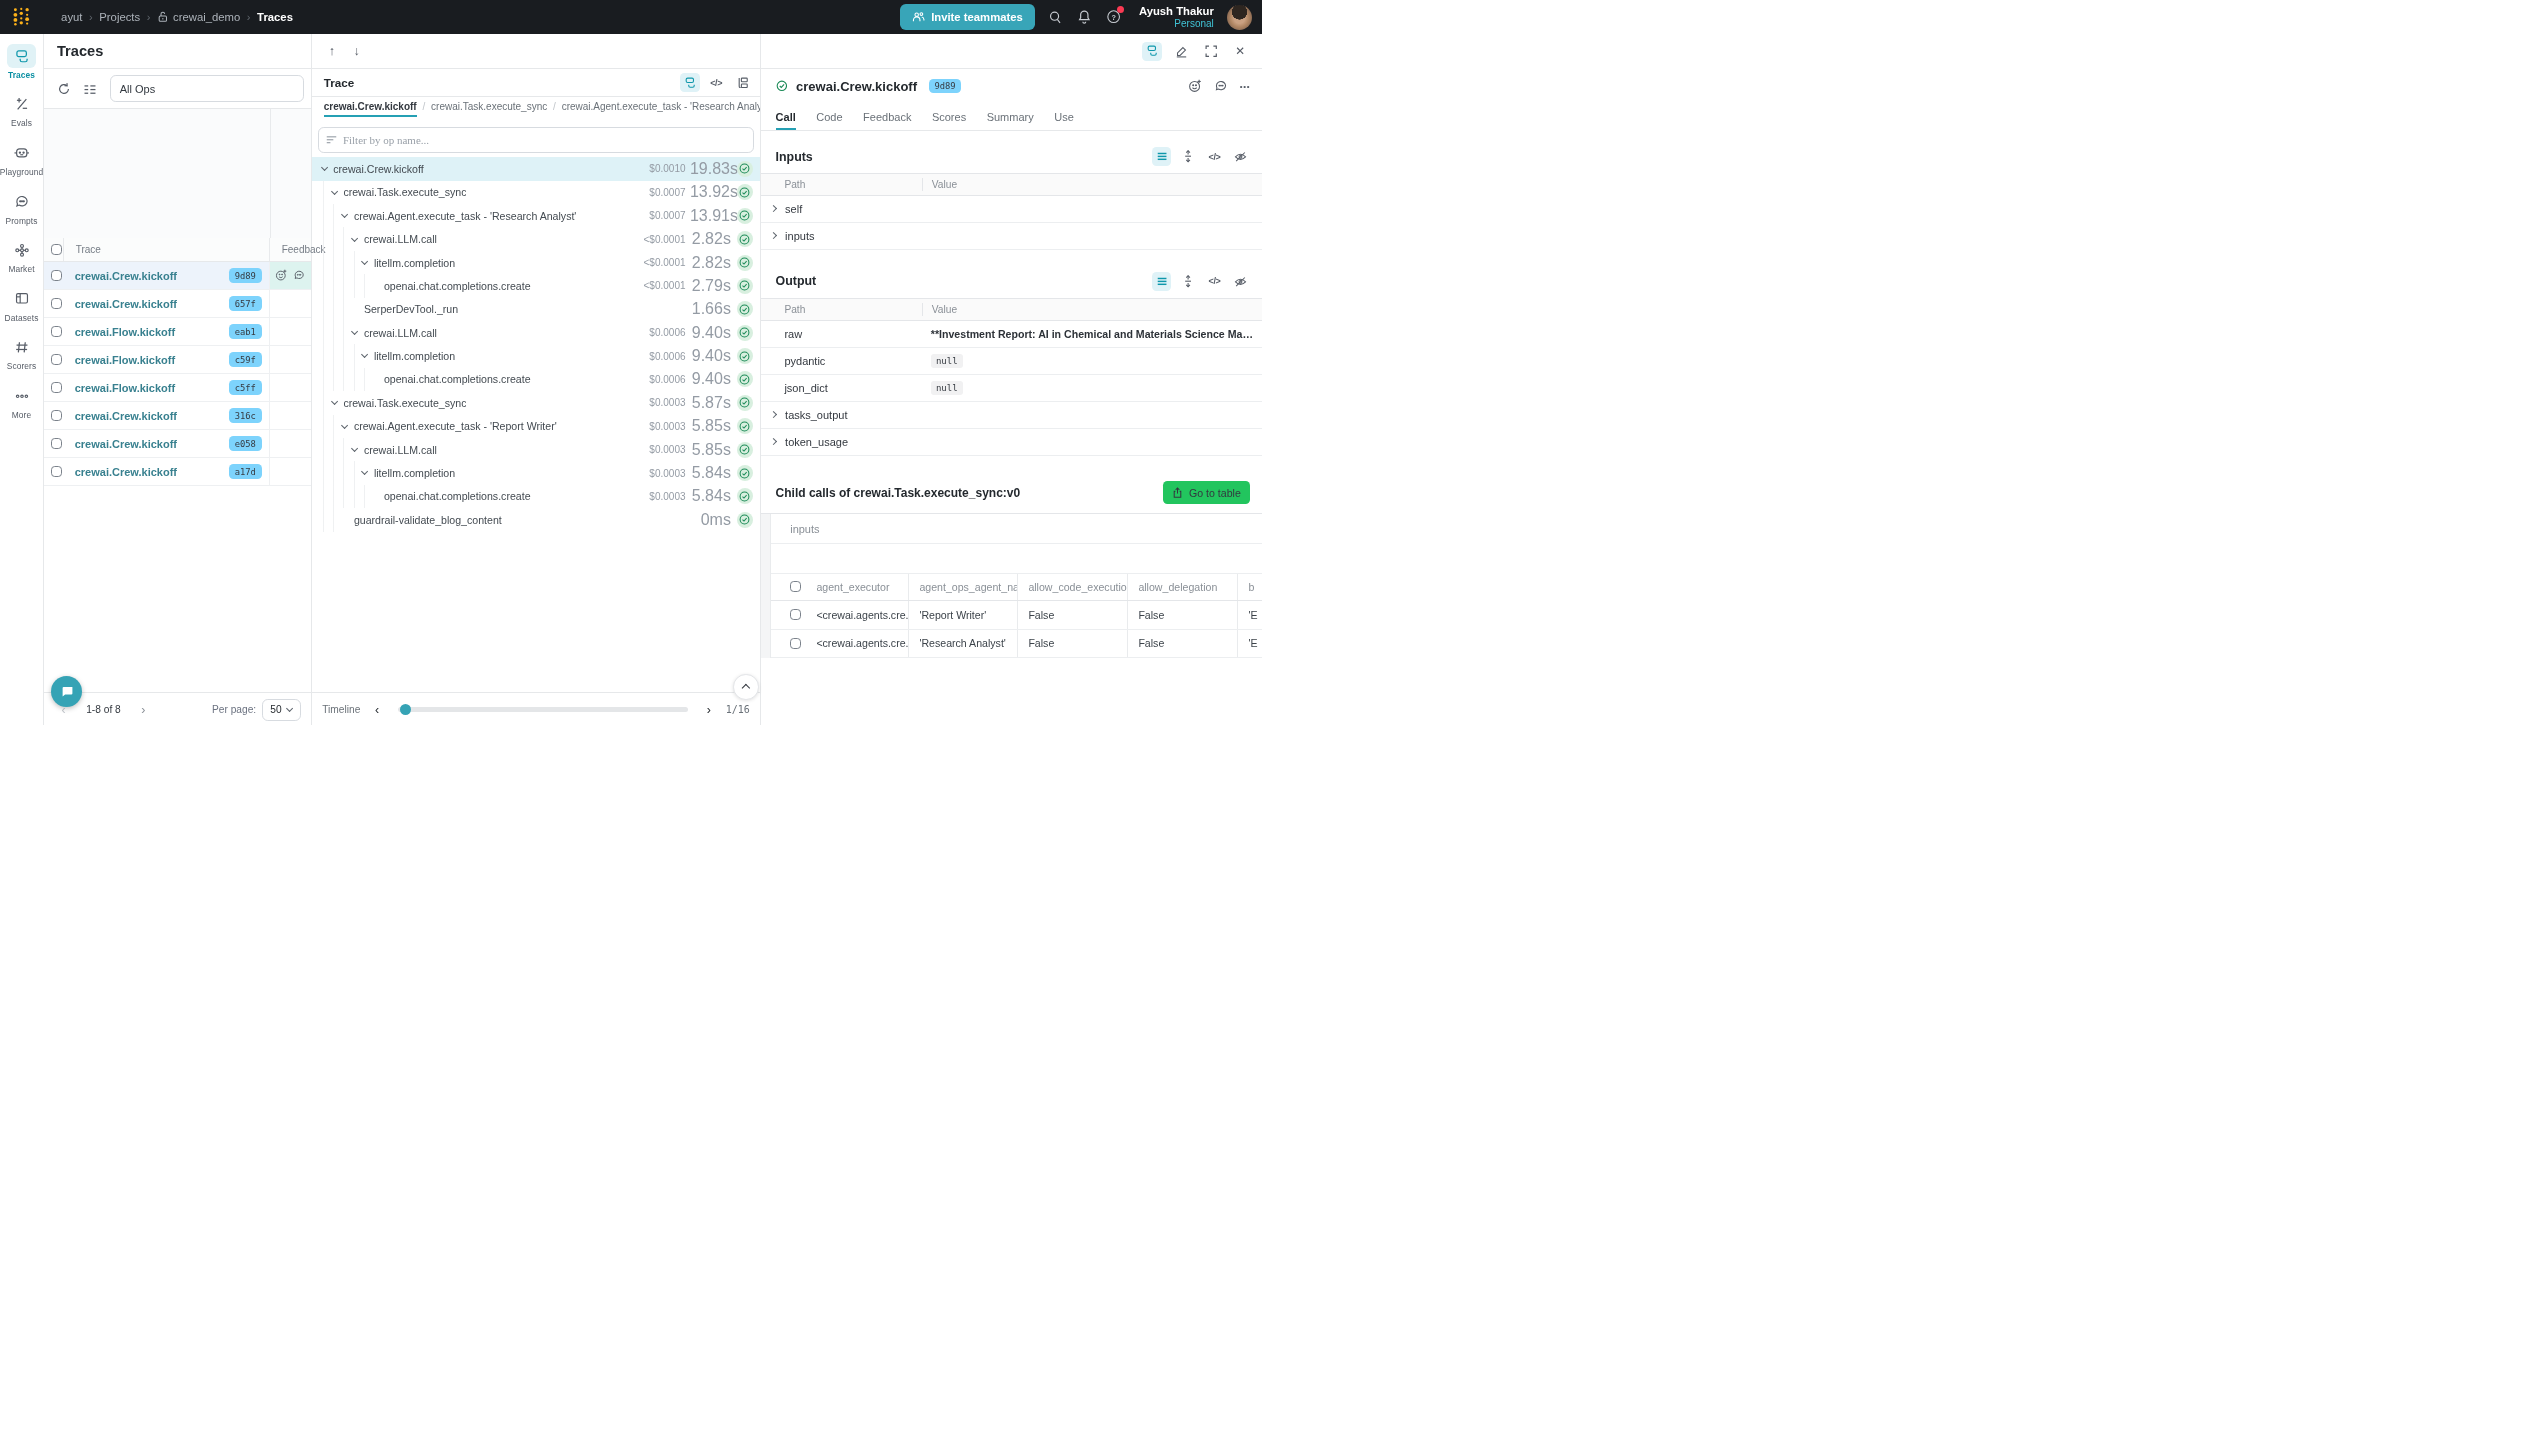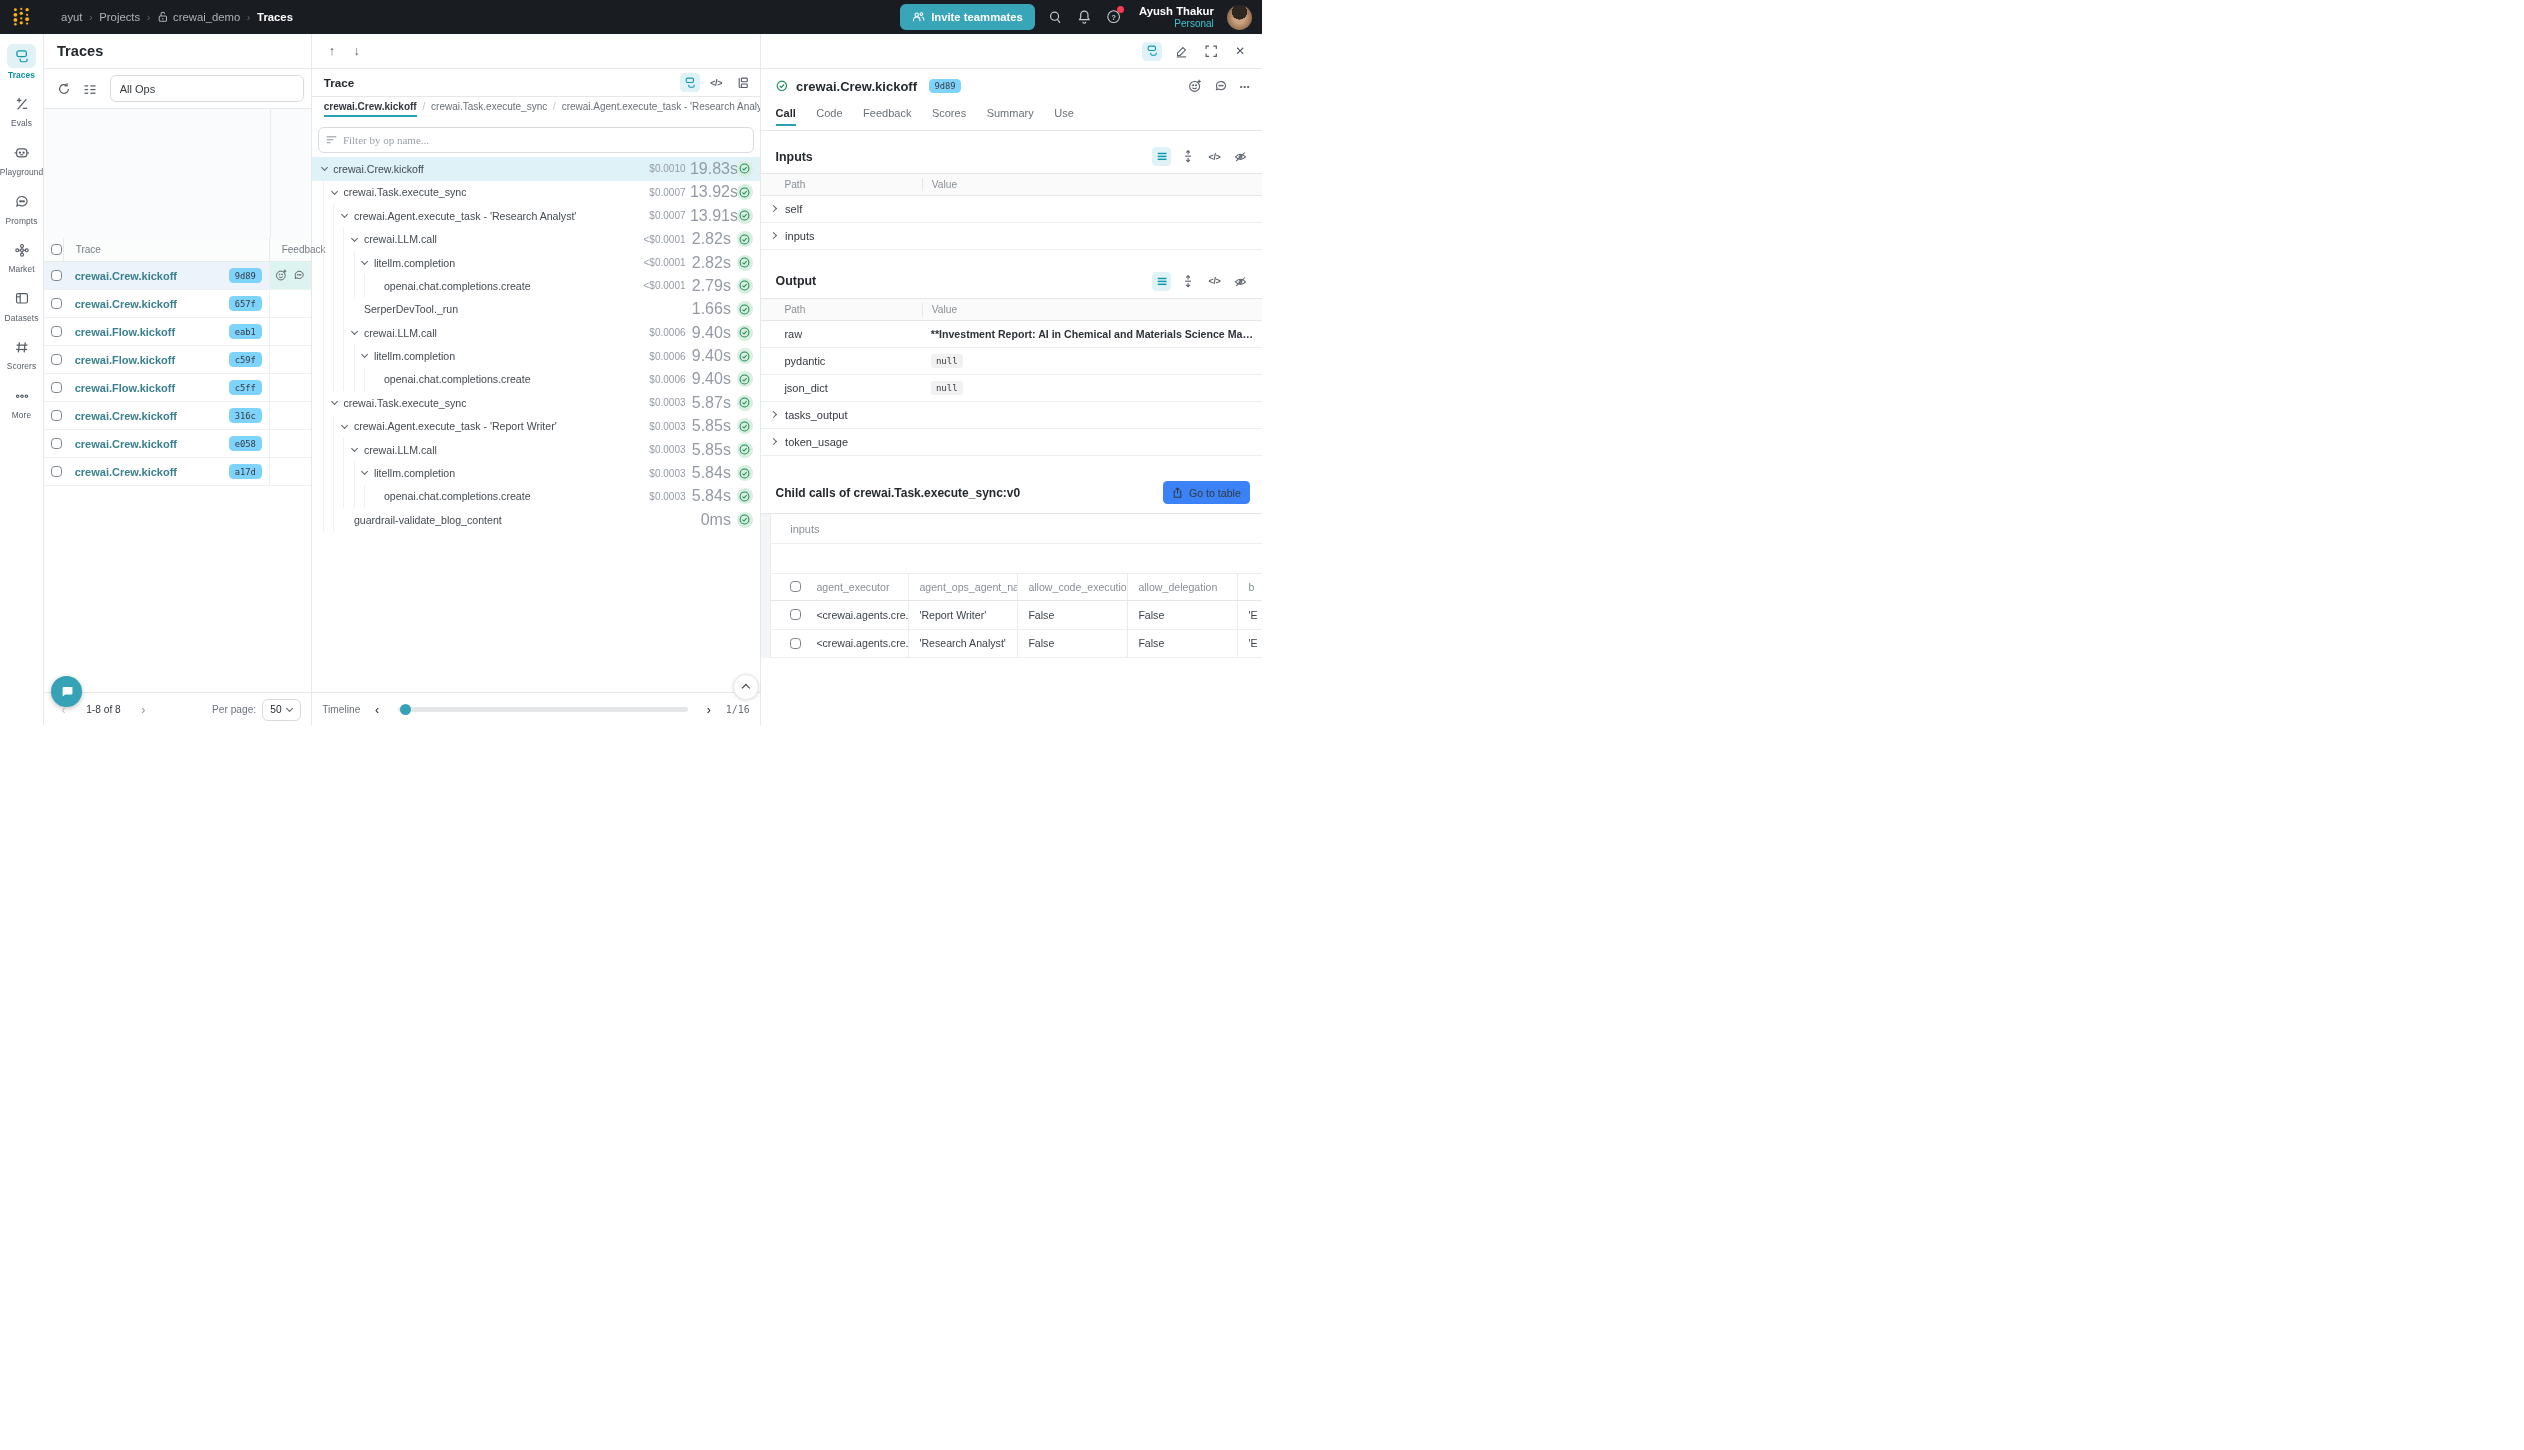--- a/index.html
+++ b/index.html
@@ -113,42 +113,42 @@
   .scrolltop { position:absolute; right:1.5px; bottom:26px; width:25.6px; height:25.6px; border-radius:50%; background:#fff; border:0.7px solid #e3e5e8;
     box-shadow:0 0.7px 3.7px rgba(0,0,0,.12); display:flex; align-items:center; justify-content:center; cursor:pointer; z-index:6; }
   .chevup { width:5.8px; height:5.8px; border-left:1.2px solid #33383f; border-top:1.2px solid #33383f; transform:rotate(45deg) translate(-0.7px,-0.7px); margin-top:2.9px; }
 
   
   .detail-panel { flex:1; display:flex; flex-direction:column; overflow:hidden; }
   .dp-top { justify-content:flex-end; gap:8.8px; padding-right:11.7px; }
   .dp-header { height:34px; display:flex; align-items:center; padding:0 11.7px 0 14.6px; gap:8.8px; }
   .dp-title { font-size:13px; font-weight:700; }
   .dp-hdr-icons { margin-left:auto; display:flex; align-items:center; gap:11.7px; color:#565c66; }
-  .dp-tabs { height:28px; border-bottom:0.7px solid #e6e8ea; display:flex; align-items:center; gap:20.5px; padding:0 14.6px; }
+  .dp-tabs { height:28px; border-bottom:0.7px solid #e6e8ea; display:flex; align-items:flex-end; gap:20.5px; padding:0 14.6px; }
   .tab { font-size:11px; color:#6a7178; padding-bottom:6.6px; cursor:pointer; position:relative; }
   .tab.active { color:#24292e; font-weight:700; }
   .tab.active::after { content:""; position:absolute; left:0; right:0; bottom:0; height:2.2px; background:#25a0b4; }
   .dp-body { flex:1; overflow:hidden; padding:0 0 0 0; }
   .sec-head { display:flex; align-items:center; padding:16px 11.7px 7.3px 14.6px; }
   .sec-title { font-size:12.4px; font-weight:700; }
   .sec-icons { margin-left:auto; display:flex; align-items:center; gap:7.3px; color:#565c66; }
   .sec-icons .sq-ic { width:19px; height:19px; }
   .pvhead { display:grid; grid-template-columns:161px 1fr; height:22.6px; background:#fafafa; border-top:0.7px solid #e4e6e9; border-bottom:0.7px solid #e4e6e9;
     color:#8a9097; font-size:10.2px; align-items:center; }
   .pvhead .v { border-left:0.7px solid #e4e6e9; height:60%; display:flex; align-items:center; padding-left:8.8px; }
   .pvhead .p { padding-left:23.4px; }
   .pvrow { display:grid; grid-template-columns:161px 1fr; min-height:27px; border-bottom:0.7px solid #eceef0; align-items:center; font-size:11px; color:#33383f; }
   .pvrow .pcell { padding-left:23.4px; display:flex; align-items:center; gap:8.8px; }
   .pvrow .pcell.exp { padding-left:10.2px; }
   .chevright { width:5.1px; height:5.1px; border-right:1.1px solid #5d646c; border-bottom:1.1px solid #5d646c; transform:rotate(-45deg); display:inline-block; }
   .vcell { padding-left:8.8px; white-space:nowrap; overflow:hidden; text-overflow:ellipsis; font-size:10.6px; color:#2d3238; padding-right:5.8px; }
   .nullbadge { display:inline-block; background:#f1f1f2; border-radius:2.9px; padding:2.2px 5.1px; font-size:9px; color:#363b42; }
   .child-head { display:flex; align-items:center; padding:25px 11.7px 8.8px 14.6px; }
   .child-title { font-size:12px; font-weight:700; }
-  .gotable { margin-left:auto; display:flex; align-items:center; gap:5.8px; background:#3b82f6; border:none; border-radius:4.4px;
+  .gotable { margin-left:auto; display:flex; align-items:center; gap:5.8px; background:#22c55e; border:none; border-radius:4.4px;
     padding:5.8px 9.5px; font-size:10.6px; color:#33383f; cursor:pointer; font-family:inherit; }
   .ctable { position:relative; border-top:0.7px solid #e4e6e9; }
   .ctable .strip { position:absolute; left:0; top:0; bottom:0; width:10.2px; background:#f4f5f6; border-right:0.7px solid #e9ebed; }
   .grp-row { height:30px; display:flex; align-items:center; padding-left:19px; color:#8a9097; font-size:11px; border-bottom:0.7px solid #eceef0; margin-left:10.2px; }
   .gap-row { height:28.5px; margin-left:10.2px; }
   .cgrid { display:grid; grid-template-columns:35px 102px 109px 110px 110px 1fr; align-items:center; margin-left:10.2px; }
   .chead { height:28.5px; border-top:0.7px solid #eceef0; border-bottom:0.7px solid #e4e6e9; color:#8a9097; font-size:10.6px; }
   .chead > div, .crow > div { padding-left:10.2px; white-space:nowrap; overflow:hidden; height:100%; display:flex; align-items:center; }
   .chead > div:nth-child(n+3), .crow > div:nth-child(n+3) { border-left:0.7px solid #e9ebed; }
   .crow { height:28.5px; border-bottom:0.7px solid #eceef0; font-size:10.6px; color:#3c434a; }

